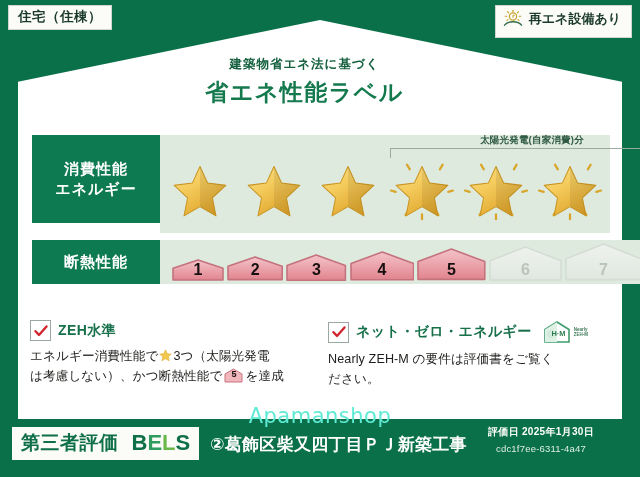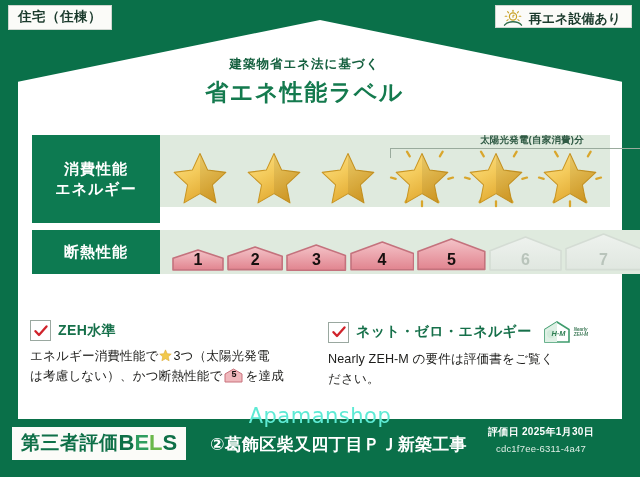--- a/index.html
+++ b/index.html
@@ -28,21 +28,21 @@
     background:#fbfbf8;border:1px solid #cfd6d0;
     padding:4px 9px 5px 9px;
     font-size:13.5px;font-weight:bold;color:#1b3a2c;
     letter-spacing:.5px;line-height:1;
     z-index:6;
   }
   
   .re-badge{
     position:absolute;right:8px;top:5px;
     background:#fbfbf8;border:1px solid #cfd6d0;
-    padding:3px 10px 0 6px;
+    padding:3px 10px 10px 6px;
     display:flex;align-items:center;gap:5px;
     font-size:13px;font-weight:bold;color:#1b3a2c;
     line-height:1;z-index:6;
   }
   .sun-ico{width:22px;height:18px;display:block;}
 
   
   .title-wrap{position:absolute;left:0;top:56px;width:609px;text-align:center;z-index:5;}
   .title-sub{font-size:12.5px;font-weight:bold;color:#15603f;letter-spacing:1px;}
   .title-main{font-size:23px;font-weight:bold;color:#147a4e;letter-spacing:1.5px;margin-top:4px;}
@@ -55,21 +55,21 @@
     background:#0d7a51;color:#ffffff;
     display:flex;flex-direction:column;align-items:center;justify-content:center;
     font-size:15px;font-weight:bold;letter-spacing:1px;line-height:1.35;
   }
   .row-label span{display:block;}
   .row-body{
     flex:1;background:#dfeade;
     position:relative;display:flex;align-items:center;
   }
   .row-energy .row-label{height:88px;}
-  .row-energy .row-body{height:72px;padding-left:4px;}
+  .row-energy .row-body{height:98px;padding-left:4px;}
   .row-insul .row-label{height:44px;font-size:15px;flex-direction:row;}
   .row-insul .row-body{height:44px;padding-left:4px;}
 
   
   .stars{display:flex;align-items:flex-end;gap:2px;padding-top:14px;}
   .star-cell{width:72px;display:flex;align-items:center;justify-content:center;}
   .star-svg{width:66px;height:62px;display:block;}
 
   
   .solar-note{
@@ -96,21 +96,21 @@
   .checks{position:absolute;left:30px;top:320px;width:580px;display:flex;gap:16px;}
   .check-col{width:282px;}
   .check-head{display:flex;align-items:center;gap:7px;}
   .check-box{
     width:19px;height:19px;flex:0 0 19px;
     border:1.3px solid #9aa8a0;background:#fff;
     display:flex;align-items:center;justify-content:center;
   }
   .check-mark{width:14px;height:14px;display:block;}
   .check-title{font-size:14px;font-weight:bold;color:#16704a;letter-spacing:.4px;}
-  .zeh-logo{display:flex;align-items:center;gap:2px;margin-left:3px;font-style:italic;}
+  .zeh-logo{display:flex;align-items:center;gap:2px;margin-left:3px;}
   .zeh-logo svg{display:block;}
   .zeh-logo-txt{font-size:4.5px;color:#3f7a58;line-height:1.15;font-weight:bold;}
   .check-body{
     margin-top:6px;font-size:12.6px;color:#1d1d1b;line-height:1.55;
     letter-spacing:.1px;
   }
   .inline-star{width:13px;height:13px;vertical-align:-2px;margin:0 1px;}
   .inline-house{
     display:inline-block;position:relative;width:19px;height:15px;
     vertical-align:-3px;margin:0 2px;
@@ -125,21 +125,21 @@
     position:absolute;left:0;top:404px;width:640px;text-align:center;
     font-size:21px;color:#5eead4;letter-spacing:.5px;z-index:7;
     font-family:"DejaVu Sans",sans-serif;
   }
 
   
   .footer{position:absolute;left:0;bottom:0;width:640px;height:58px;z-index:4;}
   .bels-box{
     position:absolute;left:12px;top:8px;
     background:#fbfbf8;padding:3px 9px 4px 9px;
-    display:flex;align-items:center;gap:0;
+    display:flex;align-items:center;gap:13px;
   }
   .bels-jp{font-size:19px;font-weight:bold;color:#0f7048;letter-spacing:.5px;}
   .bels-en{font-size:22px;font-weight:bold;letter-spacing:0px;}
   .bels-en .b1{color:#0f7048;}
   .bels-en .b2{color:#2f9d60;}
   .bels-en .b3{color:#6ab84a;}
   .bels-en .b4{color:#0f7048;}
   .project{
     position:absolute;left:210px;top:14px;
     font-size:17px;color:#ffffff;font-weight:bold;letter-spacing:.3px;

